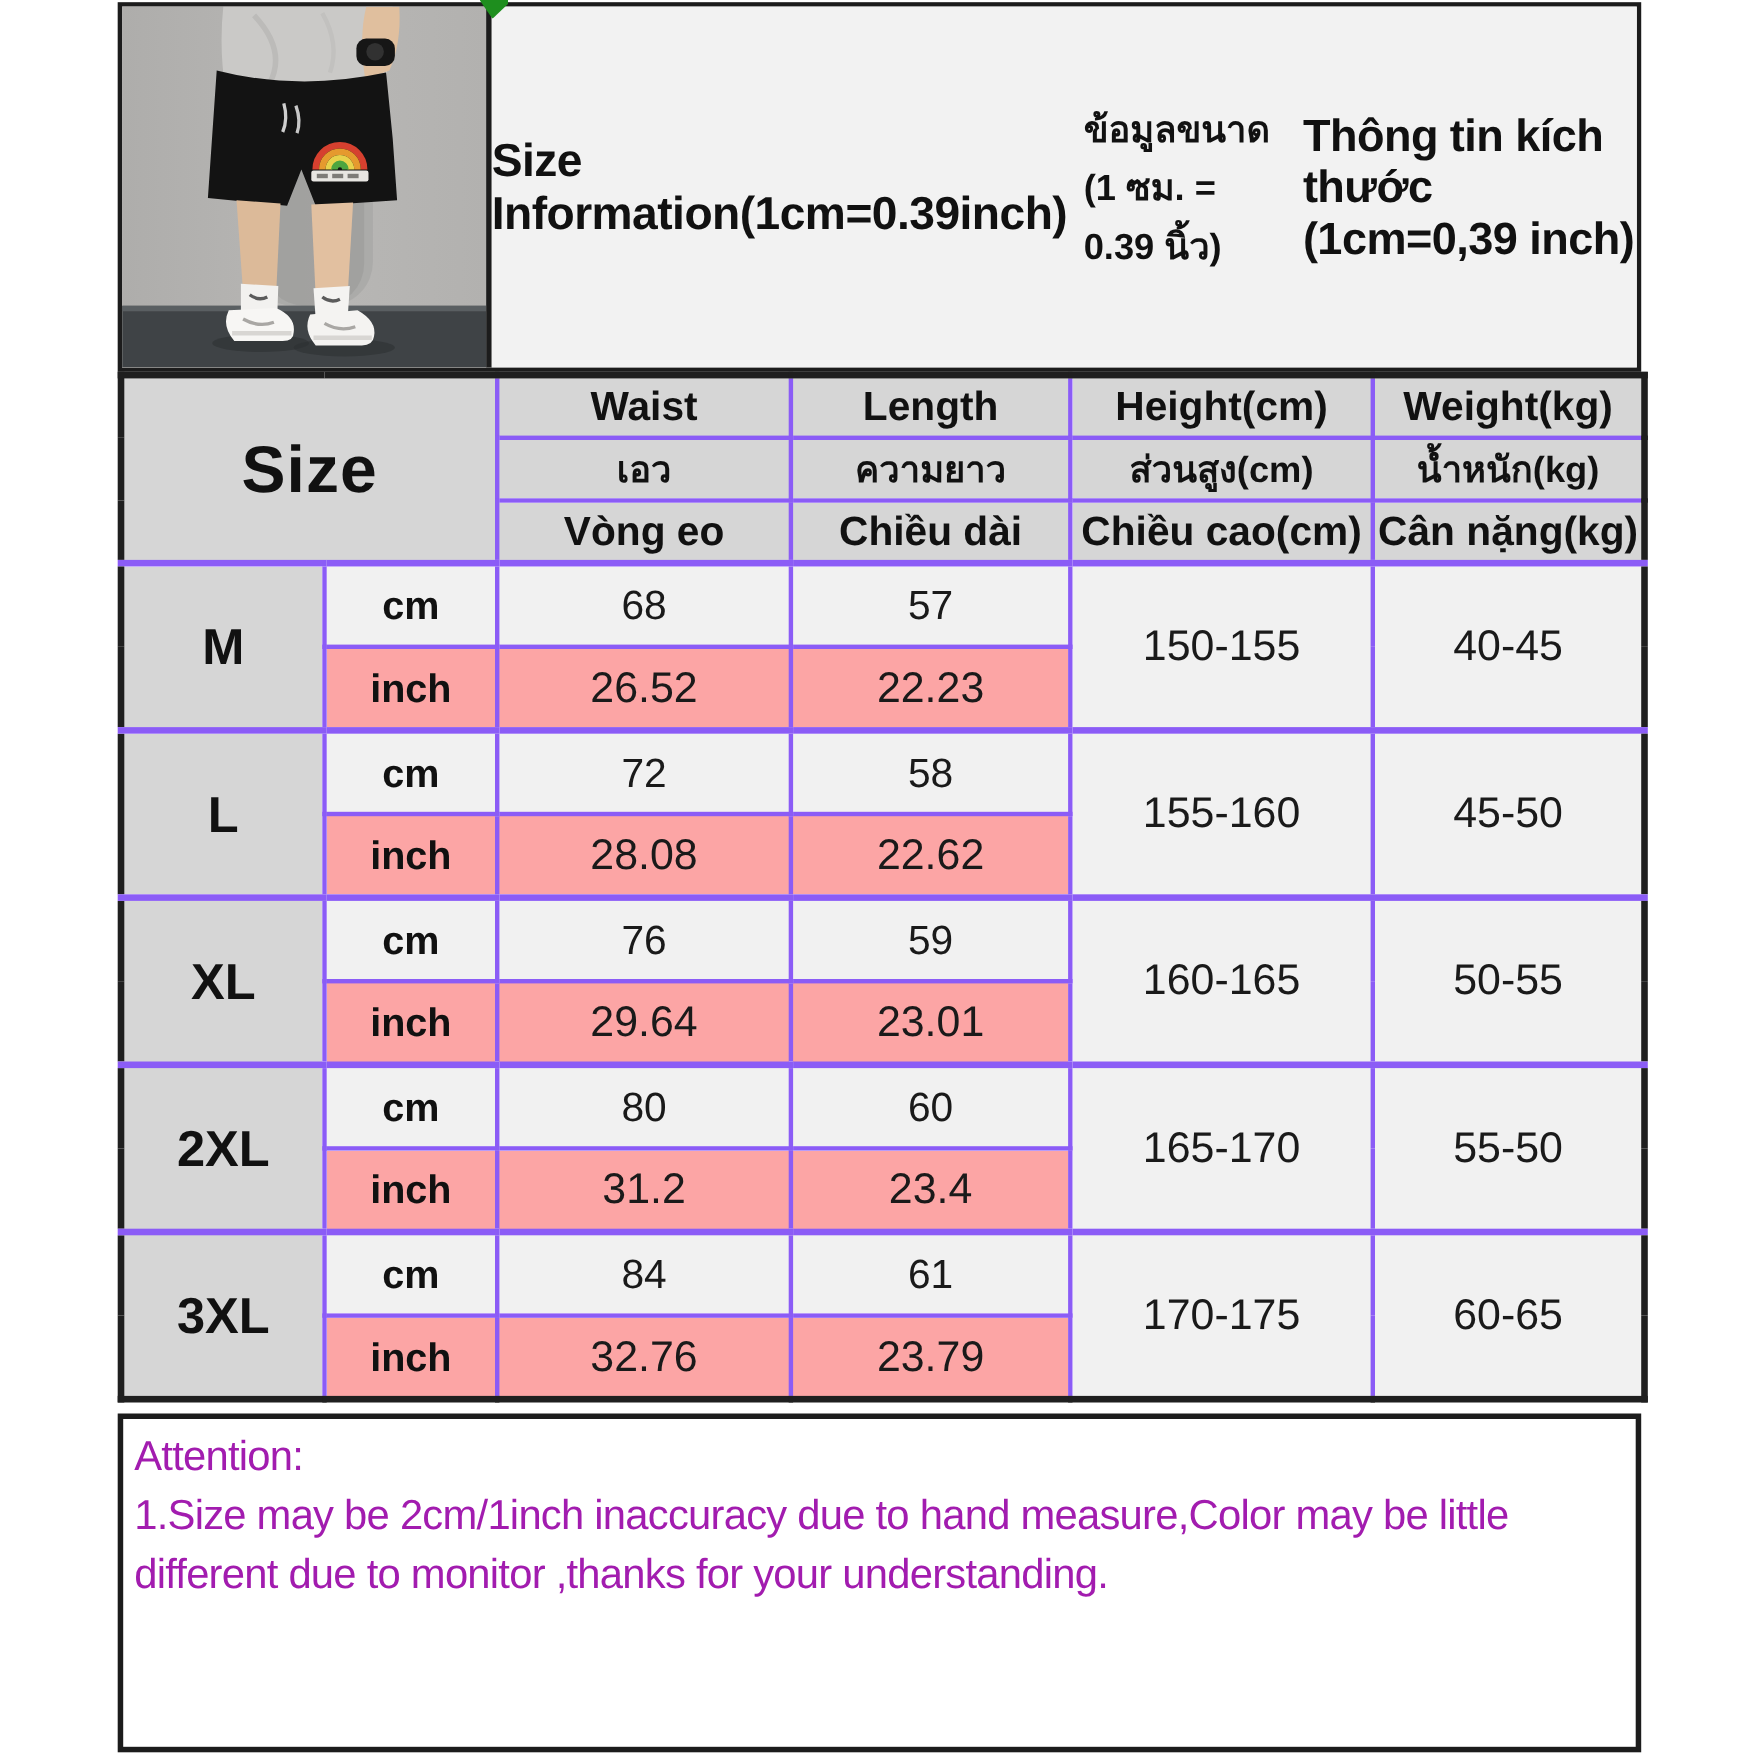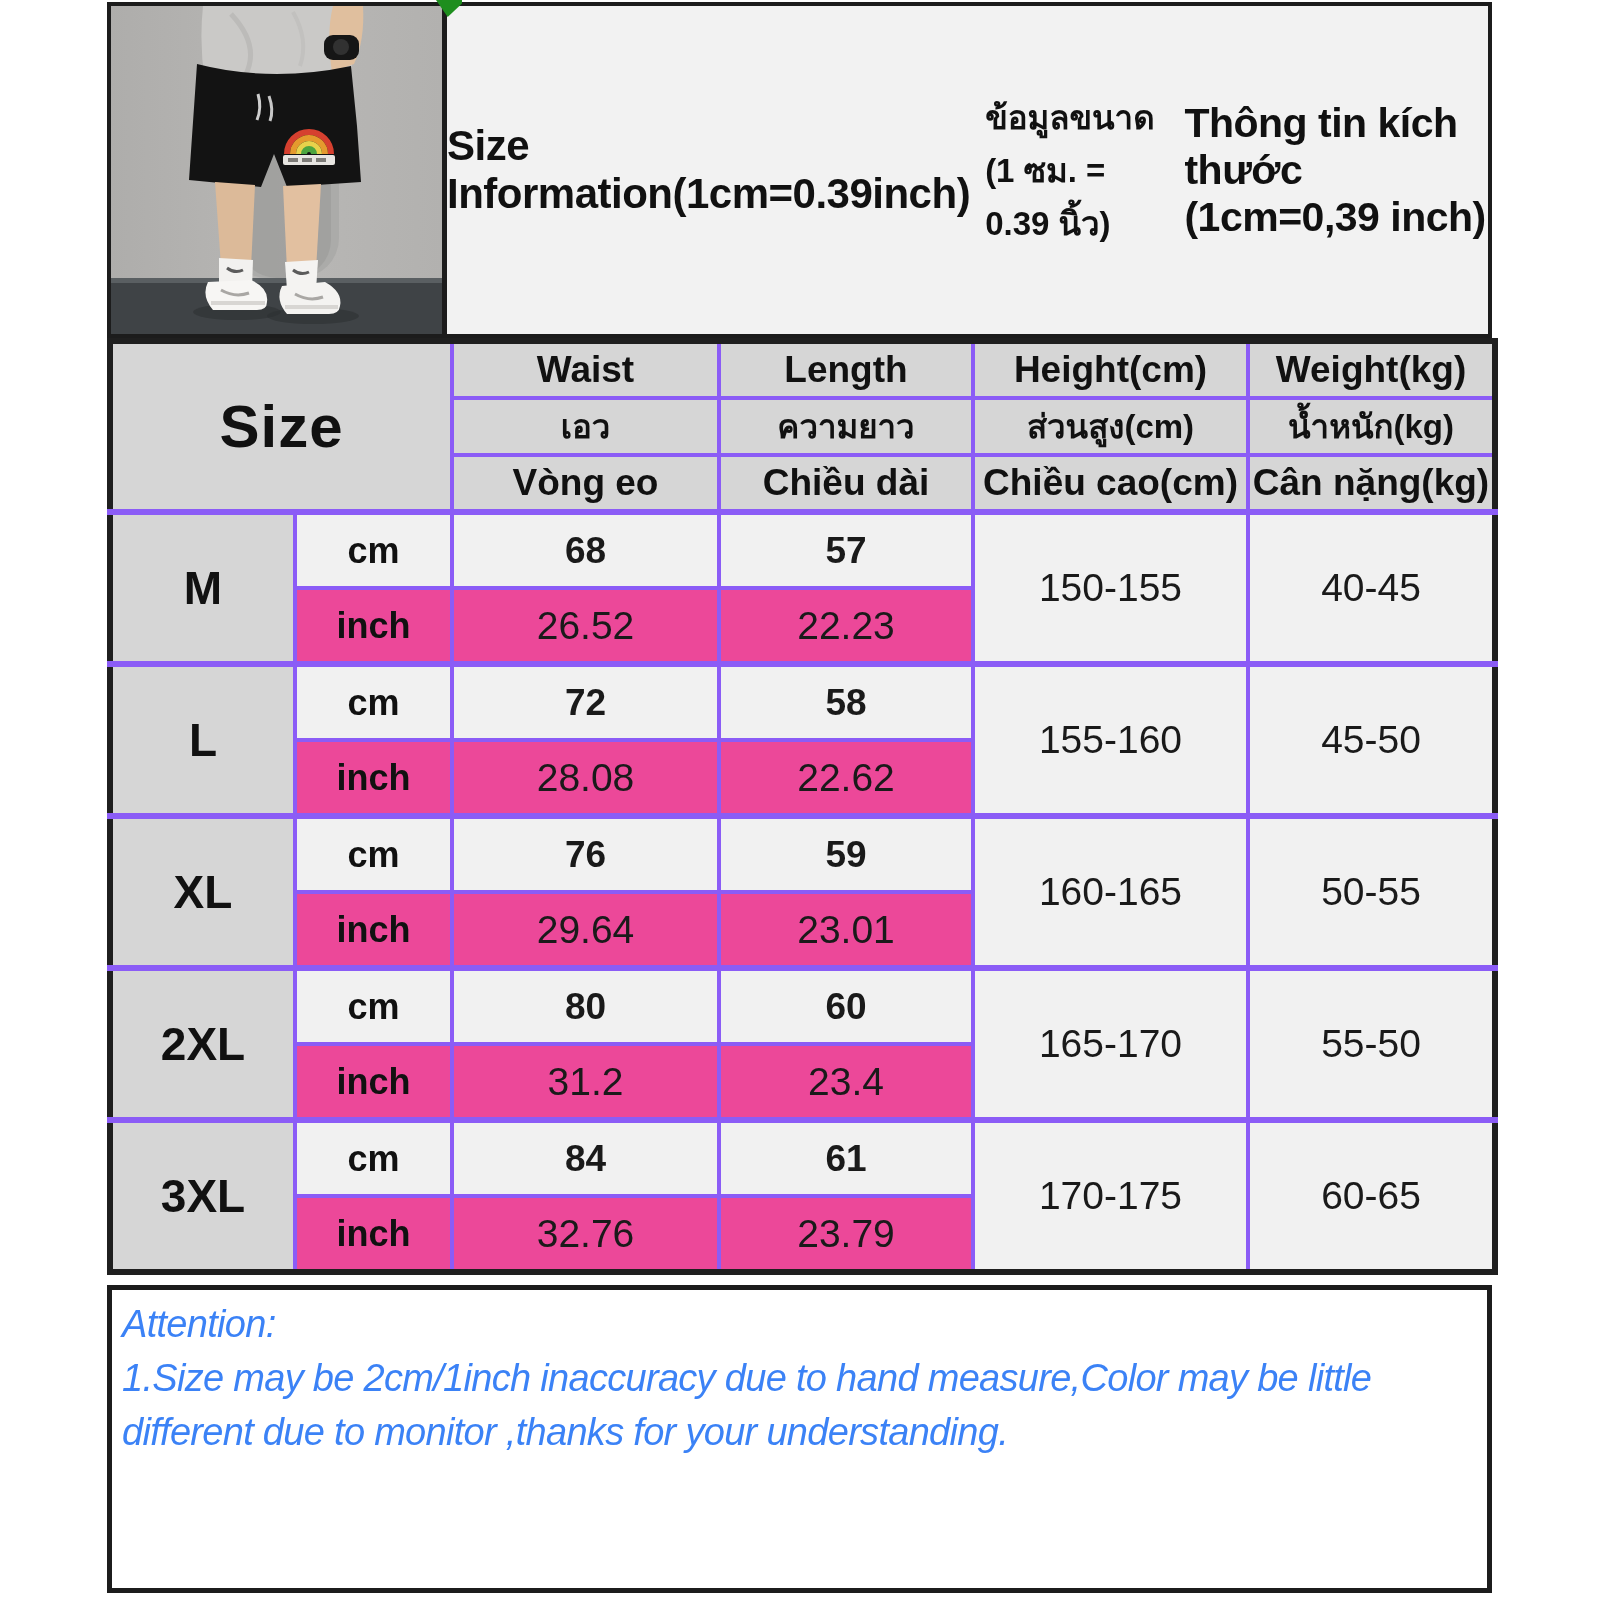--- a/index.html
+++ b/index.html
@@ -43,31 +43,31 @@
   th.corner{background:#d6d6d6;font-size:60px;font-weight:bold;letter-spacing:1px;}
   .hcell{background:#d6d6d6;font-weight:bold;}
   .hcell.en{font-size:37px;}
   .hcell.th{font-size:33px;}
   .hcell.vi{font-size:37px;}
   .hrow-sep th{border-bottom-width:5px;}
   tr.group-start th,tr.group-start td{border-top-width:6px;}
   td.sizename,th.sizename{background:#d6d6d6;font-size:46px;font-weight:bold;}
   td.unit{font-size:36px;font-weight:bold;}
   td.cmbg{background:#f1f1f1;}
-  td.inchbg{background:#ec4899;text-align:center;}
+  td.inchbg{background:#fca5a5;text-align:center;}
   td.val{font-size:39px;color:#1a1a1a;}
-  td.val.cmv{font-weight:bold;font-size:37px;}
+  td.val.cmv{font-weight:normal;font-size:37px;}
   td.val.merged{background:#f1f1f1;font-weight:normal;}
   
   .attention-box{
     position:absolute;left:107px;top:1285px;width:1385px;height:308px;
     box-sizing:border-box;border:5px solid #1c1c1c;background:#ffffff;
     padding:8px 10px;
   }
-  .attention-box p{margin:0;font-size:38px;line-height:1.42;letter-spacing:-0.7px;color:#3b82f6;font-style:italic;}
+  .attention-box p{margin:0;font-size:38px;line-height:1.42;letter-spacing:-0.7px;color:#a21caf;}
 </style>
 </head>
 <body>
 
 <div class="page">
 
   <div class="top-banner">
     <div class="photo-box" title="Model wearing black drawstring shorts with rainbow patch, grey tee, white socks and sneakers">
       <svg width="331" height="328" viewBox="0 0 331 328" preserveAspectRatio="none">
         <defs>

